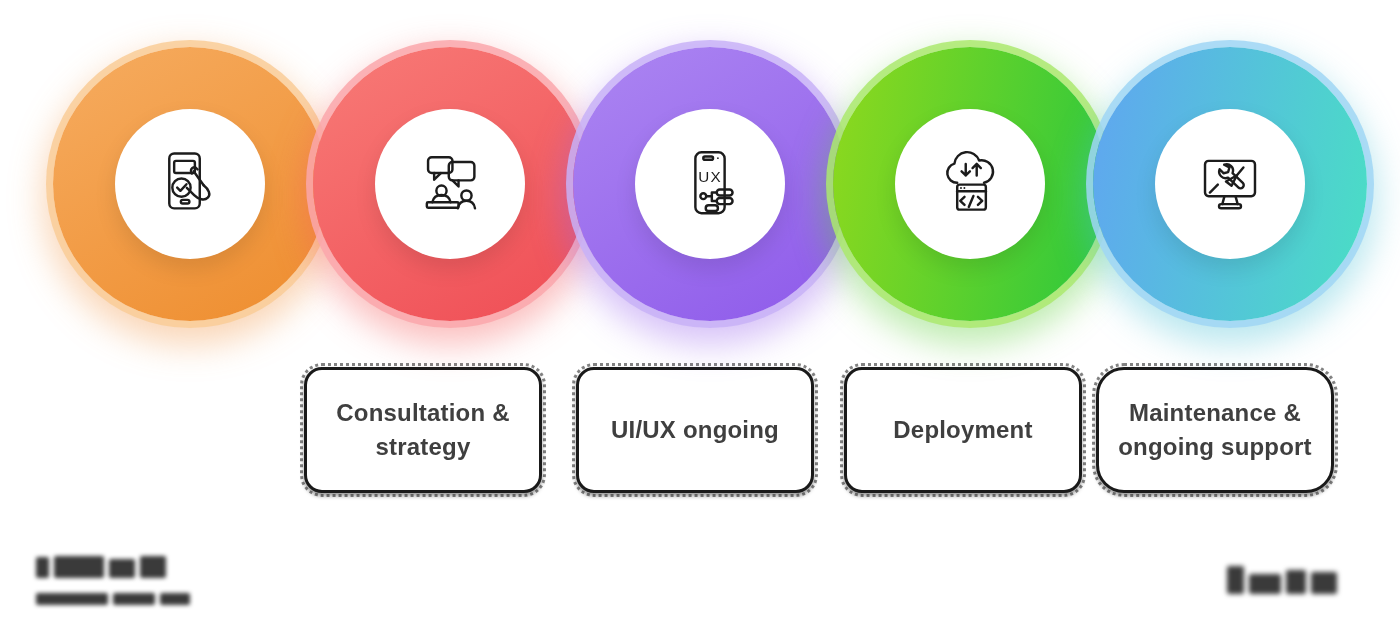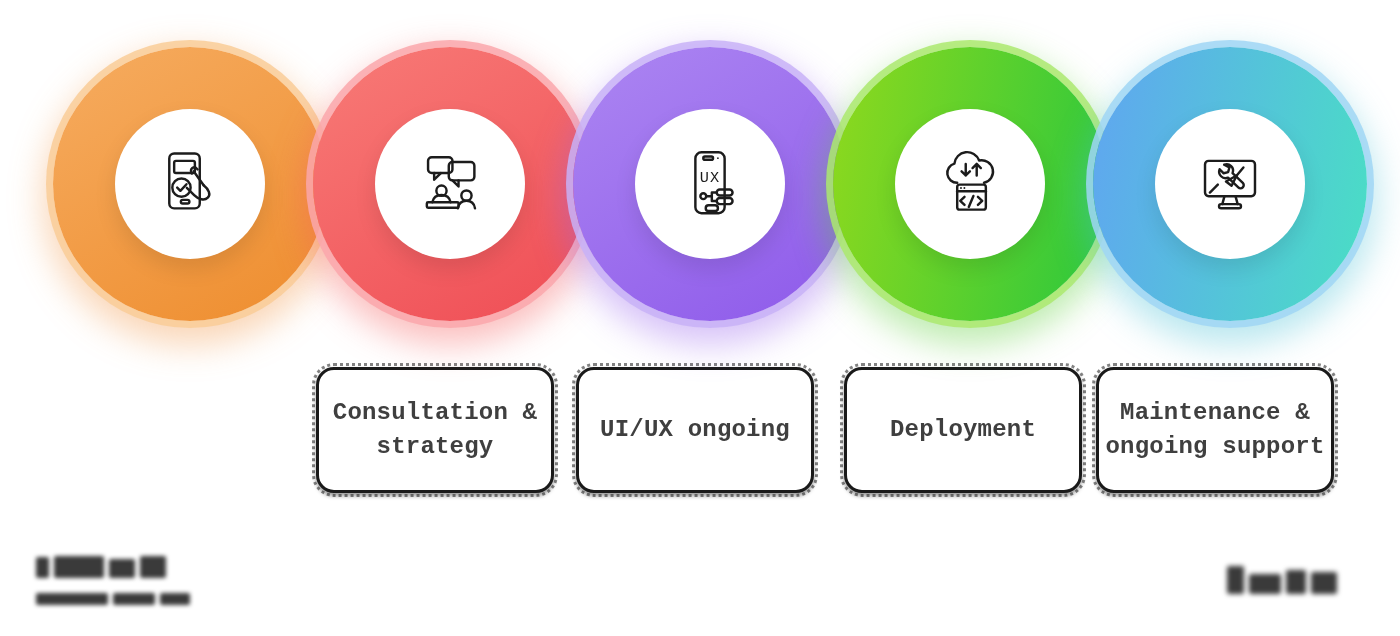--- a/index.html
+++ b/index.html
@@ -1,18 +1,18 @@
 <!DOCTYPE html>
 <html><head>
 <meta charset="utf-8">
 <style>
   html,body{margin:0;padding:0;background:#ffffff;}
   .canvas{
     position:relative;width:1400px;height:636px;background:#ffffff;overflow:hidden;
-    font-family:Liberation Mono, monospace;
+    font-family:Liberation Sans, sans-serif;
   }
   
   .disc{
     position:absolute;top:47px;width:274px;height:274px;border-radius:50%;
   }
   .inner-circle{
     position:absolute;left:62px;top:62px;width:150px;height:150px;border-radius:50%;
     background:#ffffff;display:flex;align-items:center;justify-content:center;
     box-shadow:0 10px 22px rgba(0,0,0,0.10);
   }
@@ -116,31 +116,31 @@
         <path d="M15.5 39 22 32.5"></path>
         <path d="M27.5 42l-1.8 6.5 M36.5 42l1.8 6.5"></path>
         <rect x="23" y="48.5" width="18" height="3.4" rx="1.7"></rect>
         <path d="M27.2 16.2a5.3 5.3 0 0 1 6.9 6.9L42.5 31a2.6 2.6 0 0 1-3.7 3.7l-8.4-7.9a5.3 5.3 0 0 1-6.9-6.9l3.3 3.3 3.7-1 1-3.7z"></path>
         <path d="M43 18.5l-5.5 6.5"></path>
         <path d="M37.5 25l-4.2 8.5-4.6-3.6z"></path>
       </svg>
     </div>
   </div>
 
-  <div class="label-box" style="left:316px;">
+  <div class="label-box" style="left:304px;">
     <span class="label-text">Consultation &amp;
 strategy</span>
   </div>
   <div class="label-box" style="left:576px;">
     <span class="label-text">UI/UX ongoing</span>
   </div>
   <div class="label-box" style="left:844px;">
     <span class="label-text">Deployment</span>
   </div>
-  <div class="label-box" style="left:1096px;">
+  <div class="label-box" style="left:1096px;border-radius:28px;">
     <span class="label-text">Maintenance &amp;
 ongoing support</span>
   </div>
 
   <div class="logo-left">
     <div class="blur-line">
       <span class="bblock" style="width:13px;height:21px;"></span><span class="bblock" style="width:50px;height:22px;"></span><span class="bblock" style="width:26px;height:19px;"></span><span class="bblock" style="width:26px;height:22px;"></span>
     </div>
     <div class="blur-line small">
       <span class="bblock" style="width:72px;height:12px;"></span><span class="bblock" style="width:42px;height:12px;"></span><span class="bblock" style="width:30px;height:12px;"></span>

